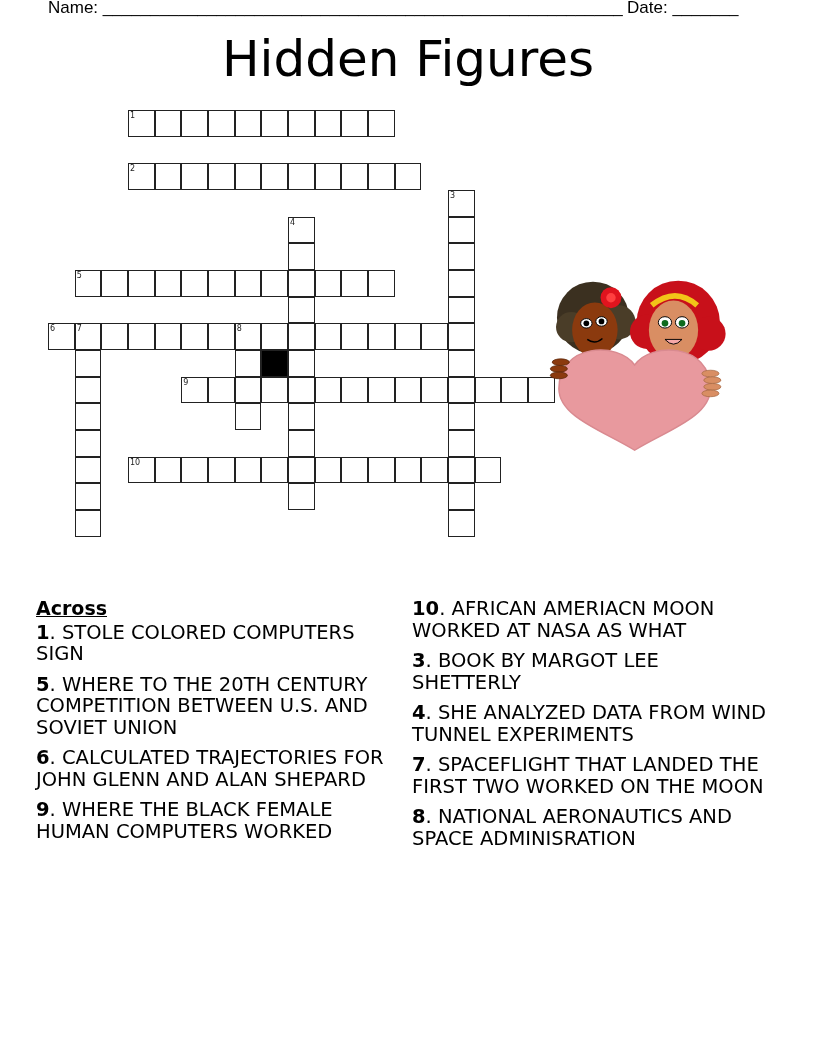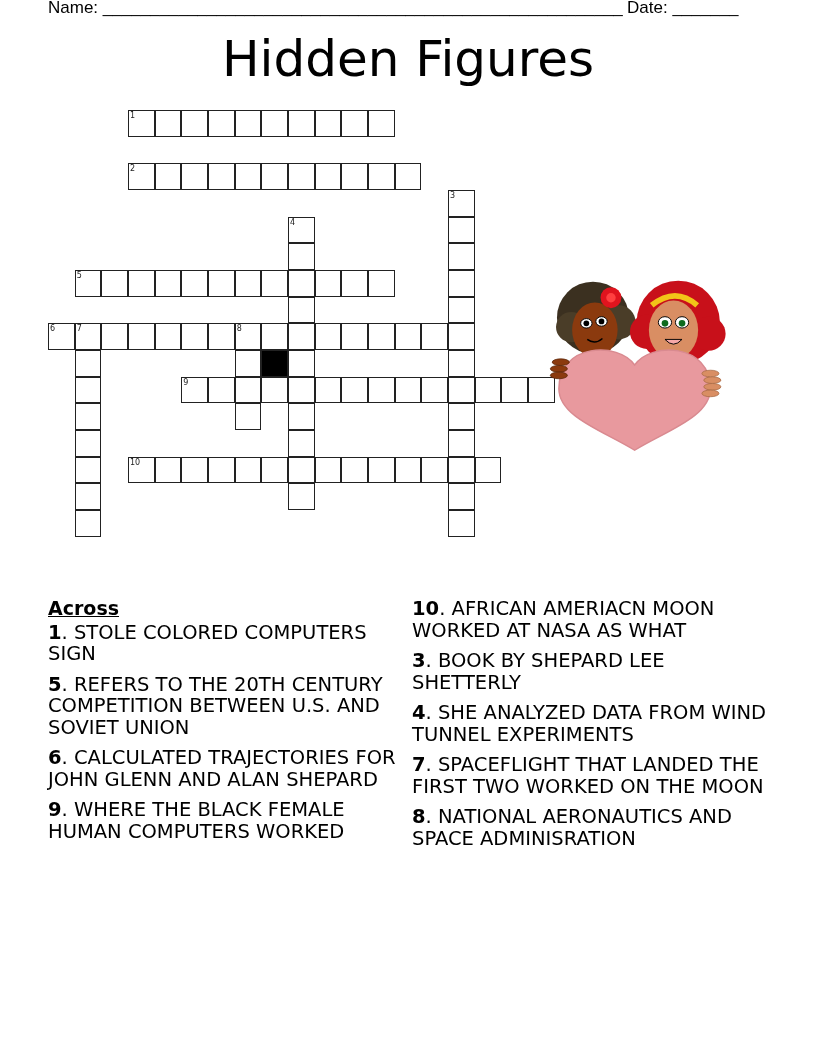--- a/index.html
+++ b/index.html
@@ -4,21 +4,21 @@
 <style>
   html, body { margin: 0; padding: 0; background: #fff; }
   body { width: 816px; height: 1056px; position: relative; overflow: hidden; font-family: "Liberation Sans", sans-serif; color: #000; }
   .hdr { position: absolute; top: -2px; font-size: 17px; font-family: "Liberation Sans", sans-serif; }
   .title { position: absolute; top: 30px; left: 0; width: 816px; text-align: center; font-size: 50px; font-family: "DejaVu Sans", sans-serif; font-weight: normal; letter-spacing: 0px; }
   .grid { position: absolute; left: 48px; top: 110px; width: 520px; height: 440px; }
   .cell { position: absolute; width: 26.67px; height: 26.67px; box-sizing: border-box; border: 1.5px solid #222; background: #fff; }
   .cell.black { background: #000; }
   .cell .num { position: absolute; top: 0px; left: 1px; font-size: 8px; font-family: "DejaVu Sans", sans-serif; line-height: 9px; color: #222; }
   .clues { position: absolute; top: 598px; font-family: "DejaVu Sans", sans-serif; font-size: 19.5px; line-height: 21.5px; }
-  .clues.left { left: 48px; width: 350px; }
+  .clues.left { left: 36px; width: 350px; }
   .clues.right { left: 412px; width: 360px; }
   .sec-h { font-weight: bold; text-decoration: underline; font-size: 19px; margin-bottom: 2px; }
   .clue { margin-bottom: 9px; }
   .clue .n { font-weight: bold; }
   .illus { position: absolute; left: 545px; top: 275px; width: 185px; height: 180px; }
 </style>
 </head>
 <body>
 
 <div class="hdr" style="left:48px;">
@@ -203,24 +203,24 @@
       <ellipse cx="174" cy="111" rx="9" ry="3.5"></ellipse>
       <ellipse cx="174" cy="118" rx="9" ry="3.5"></ellipse>
       <ellipse cx="172" cy="125" rx="9" ry="3.5"></ellipse>
     </g>
   </svg>
 </div>
 
 <div class="clues left">
   <div class="sec-h">Across</div>
   <div class="clue"><span class="n">1</span><span>. STOLE COLORED COMPUTERS SIGN</span></div>
-  <div class="clue"><span class="n">5</span><span>. REFERS TO THE 20TH CENTURY COMPETITION BETWEEN U.S. AND SOVIET UNION</span></div>
+  <div class="clue"><span class="n">5</span><span>. WHERE TO THE 20TH CENTURY COMPETITION BETWEEN U.S. AND SOVIET UNION</span></div>
   <div class="clue"><span class="n">6</span><span>. CALCULATED TRAJECTORIES FOR JOHN GLENN AND ALAN SHEPARD</span></div>
   <div class="clue"><span class="n">9</span><span>. WHERE THE BLACK FEMALE HUMAN COMPUTERS WORKED</span></div>
 </div>
 
 <div class="clues right">
   <div class="clue"><span class="n">10</span><span>. AFRICAN AMERIACN MOON WORKED AT NASA AS WHAT</span></div>
-  <div class="clue"><span class="n">3</span><span>. BOOK BY SHEPARD LEE SHETTERLY</span></div>
+  <div class="clue"><span class="n">3</span><span>. BOOK BY MARGOT LEE SHETTERLY</span></div>
   <div class="clue"><span class="n">4</span><span>. SHE ANALYZED DATA FROM WIND TUNNEL EXPERIMENTS</span></div>
   <div class="clue"><span class="n">7</span><span>. SPACEFLIGHT THAT LANDED THE FIRST TWO WORKED ON THE MOON</span></div>
   <div class="clue"><span class="n">8</span><span>. NATIONAL AERONAUTICS AND SPACE ADMINISRATION</span></div>
 </div>
 
 </body></html>

